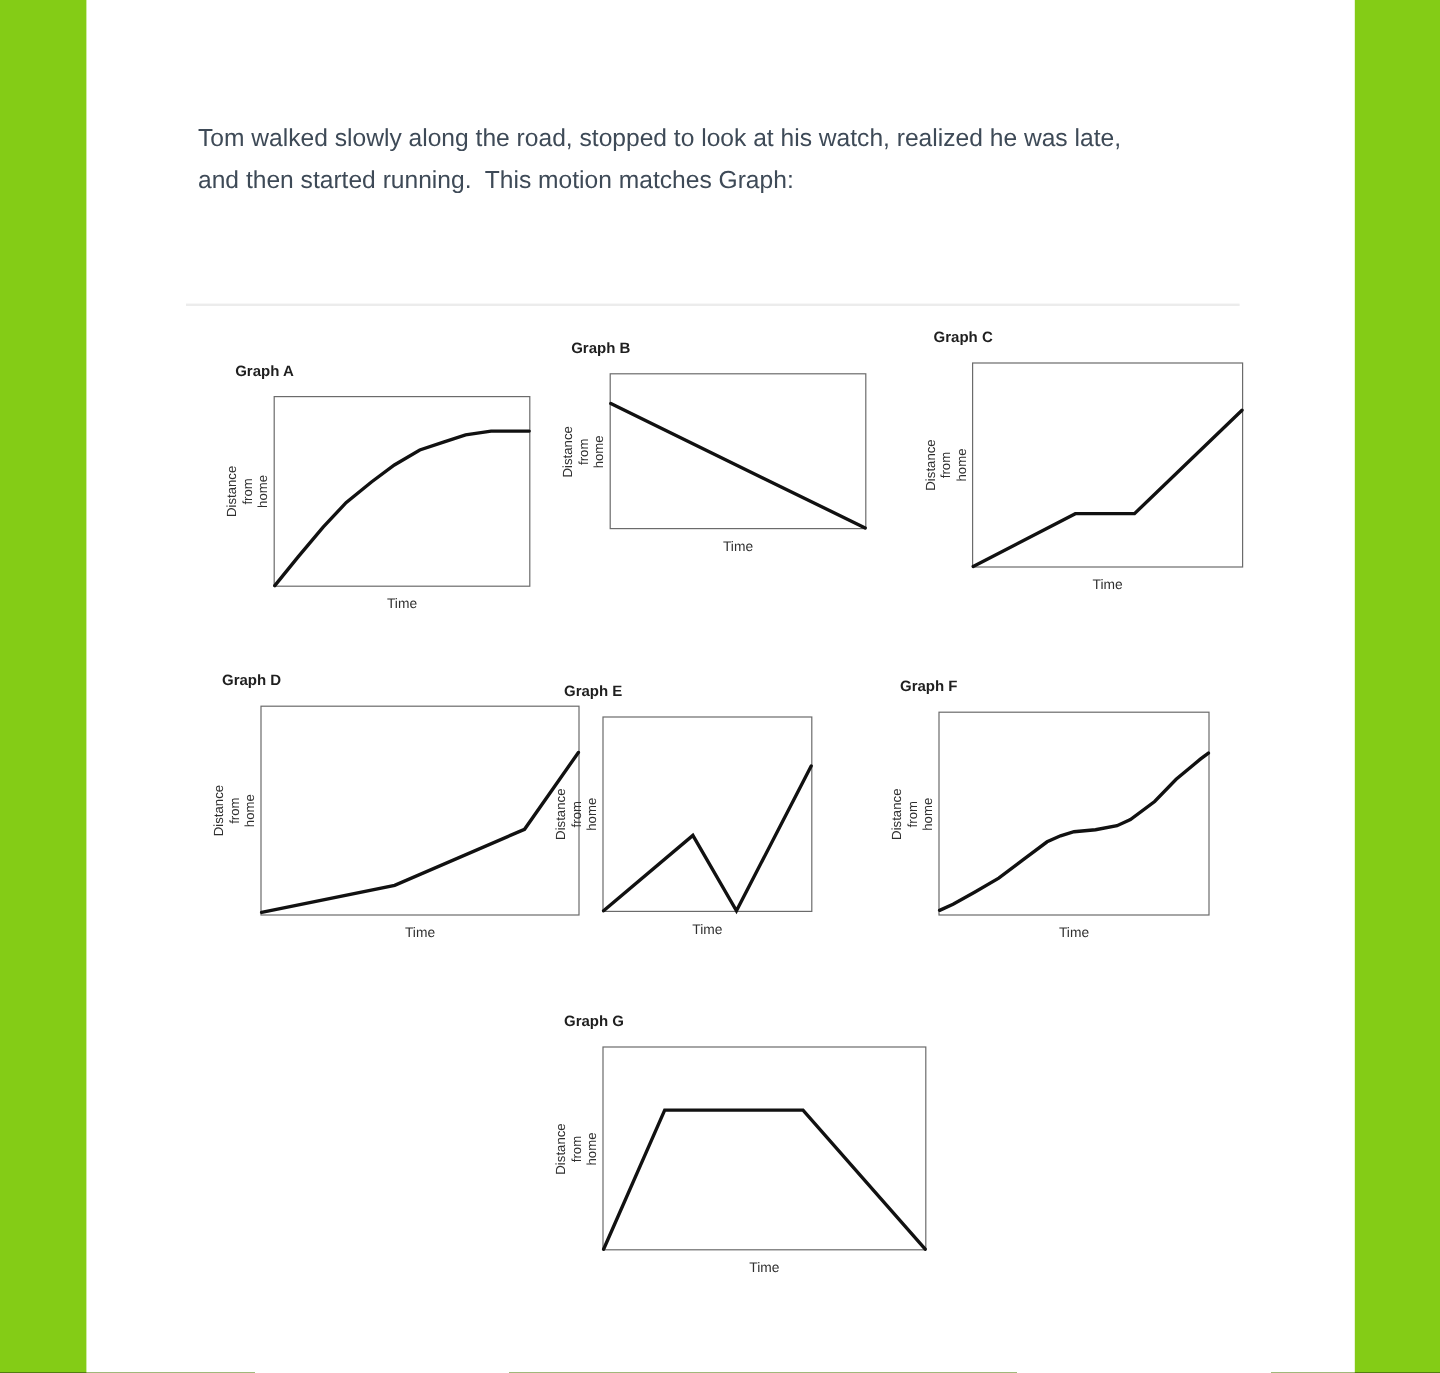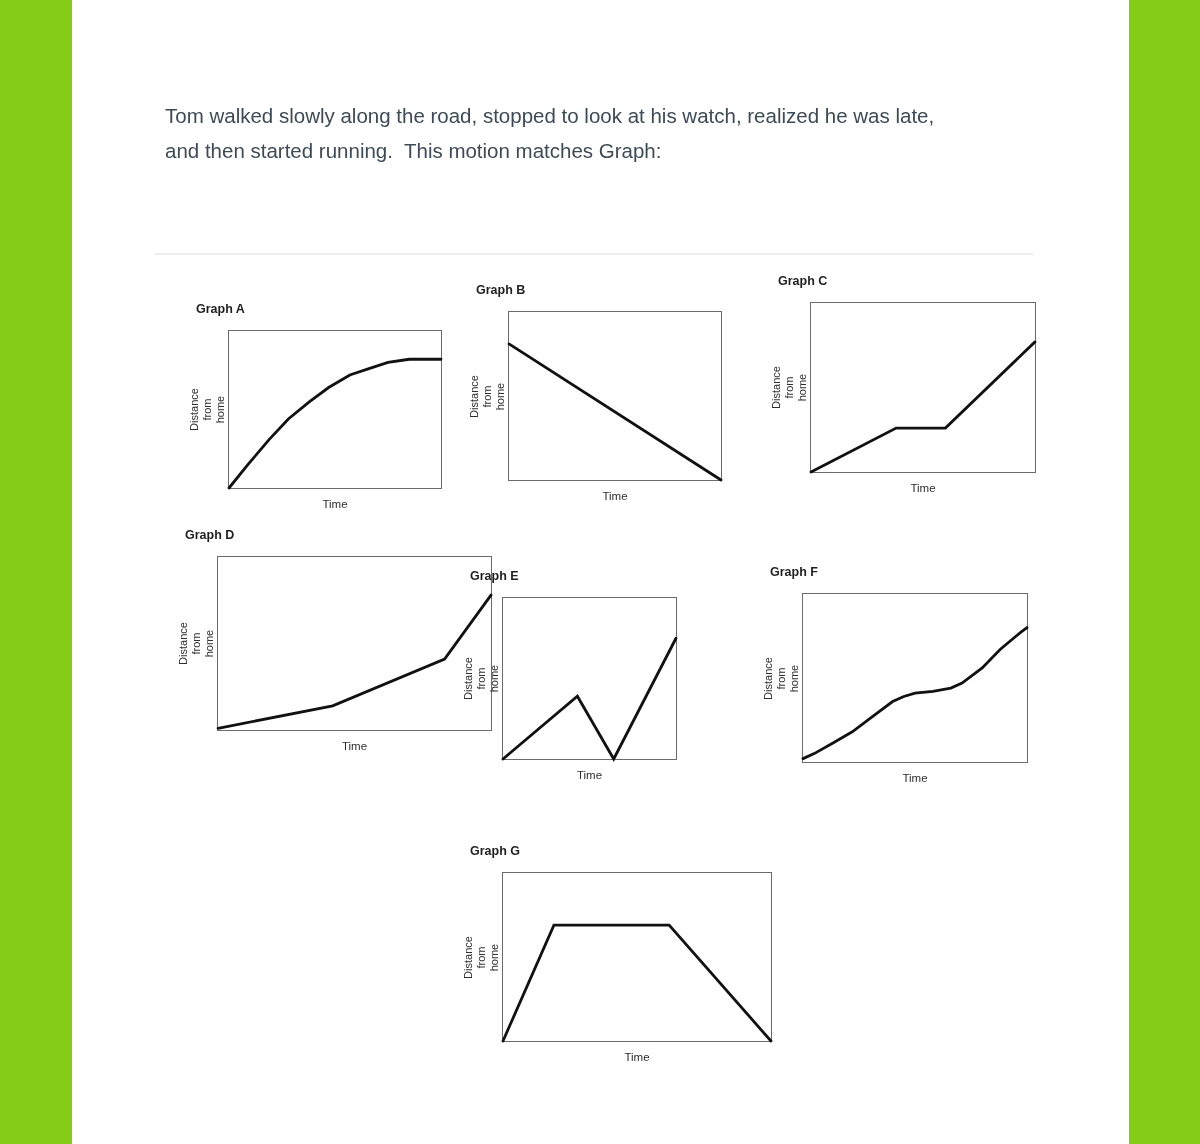--- a/index.html
+++ b/index.html
@@ -17,25 +17,25 @@
         box-sizing:border-box;background:#fff;}
   .plot svg{display:block;width:100%;height:100%;overflow:visible;}
   .ylabel{position:absolute;left:-41px;top:0;height:100%;width:40px;
           display:flex;align-items:center;justify-content:center;}
   .ylabel-text{transform:rotate(-90deg);font-size:11px;line-height:13px;color:#2f2f2f;
                text-align:center;white-space:pre-line;}
   .xlabel{position:absolute;left:0;width:100%;bottom:-21px;text-align:center;
           font-size:11.5px;color:#2f2f2f;}
 
   .gA{left:228px;top:303px;width:214px;height:159px;margin-top:27px;}
-  .gB{left:508px;top:311px;width:214px;height:170px;}
+  .gB{left:508px;top:311px;width:214px;height:130px;}
   .gC{left:782px;top:302px;width:226px;height:171px;margin-left:28px;}
-  .gD{left:217px;top:556px;width:231px;height:175px;padding-left:44px;}
+  .gD{left:217px;top:588px;width:266px;height:175px;}
   .gE{left:502px;top:597px;width:175px;height:163px;}
-  .gF{left:782px;top:593px;width:226px;height:170px;margin-left:20px;}
+  .gF{left:782px;top:593px;width:226px;height:170px;}
   .gG{left:502px;top:872px;width:270px;height:170px;}
 </style>
 </head>
 <body>
 
 <div class="page">
   <div class="sheet"></div>
 
   <div class="question">
     <div class="qline">Tom walked slowly along the road, stopped to look at his watch, realized he was late,</div>

